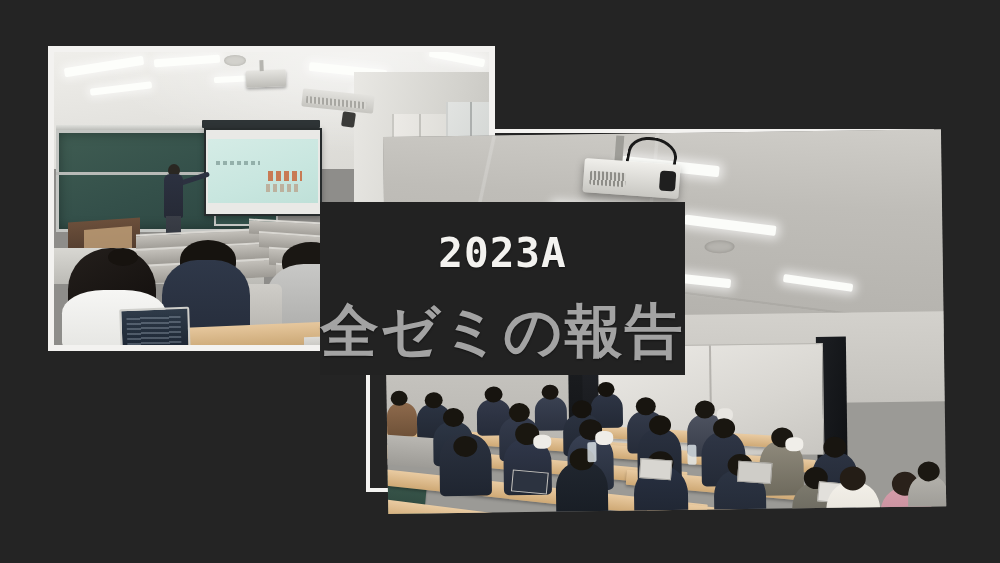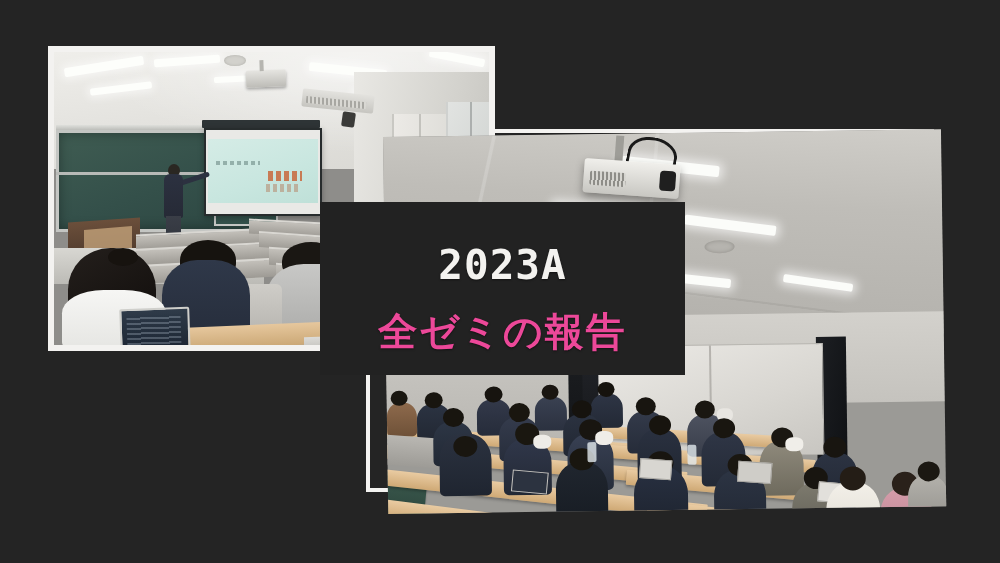--- a/index.html
+++ b/index.html
@@ -436,23 +436,23 @@
     font-size: 41px;
     font-weight: bold;
     color: #f3f2ef;
     letter-spacing: 1px;
     line-height: 1.15;
     text-shadow: 0 1px 2px rgba(0,0,0,.5);
     margin-top: 20px;
   }
   #title-line2 {
     font-family: "DejaVu Sans", "Liberation Sans", sans-serif;
-    font-size: 39px;
+    font-size: 58px;
     font-weight: bold;
-    color: #ec4899;
+    color: #a3a3a3;
     letter-spacing: 2px;
     line-height: 1.2;
     margin-top: 20px;
     text-shadow: 0 1px 2px rgba(0,0,0,.5);
   }
 </style>
 </head>
 <body>
 
 <div id="slide">

